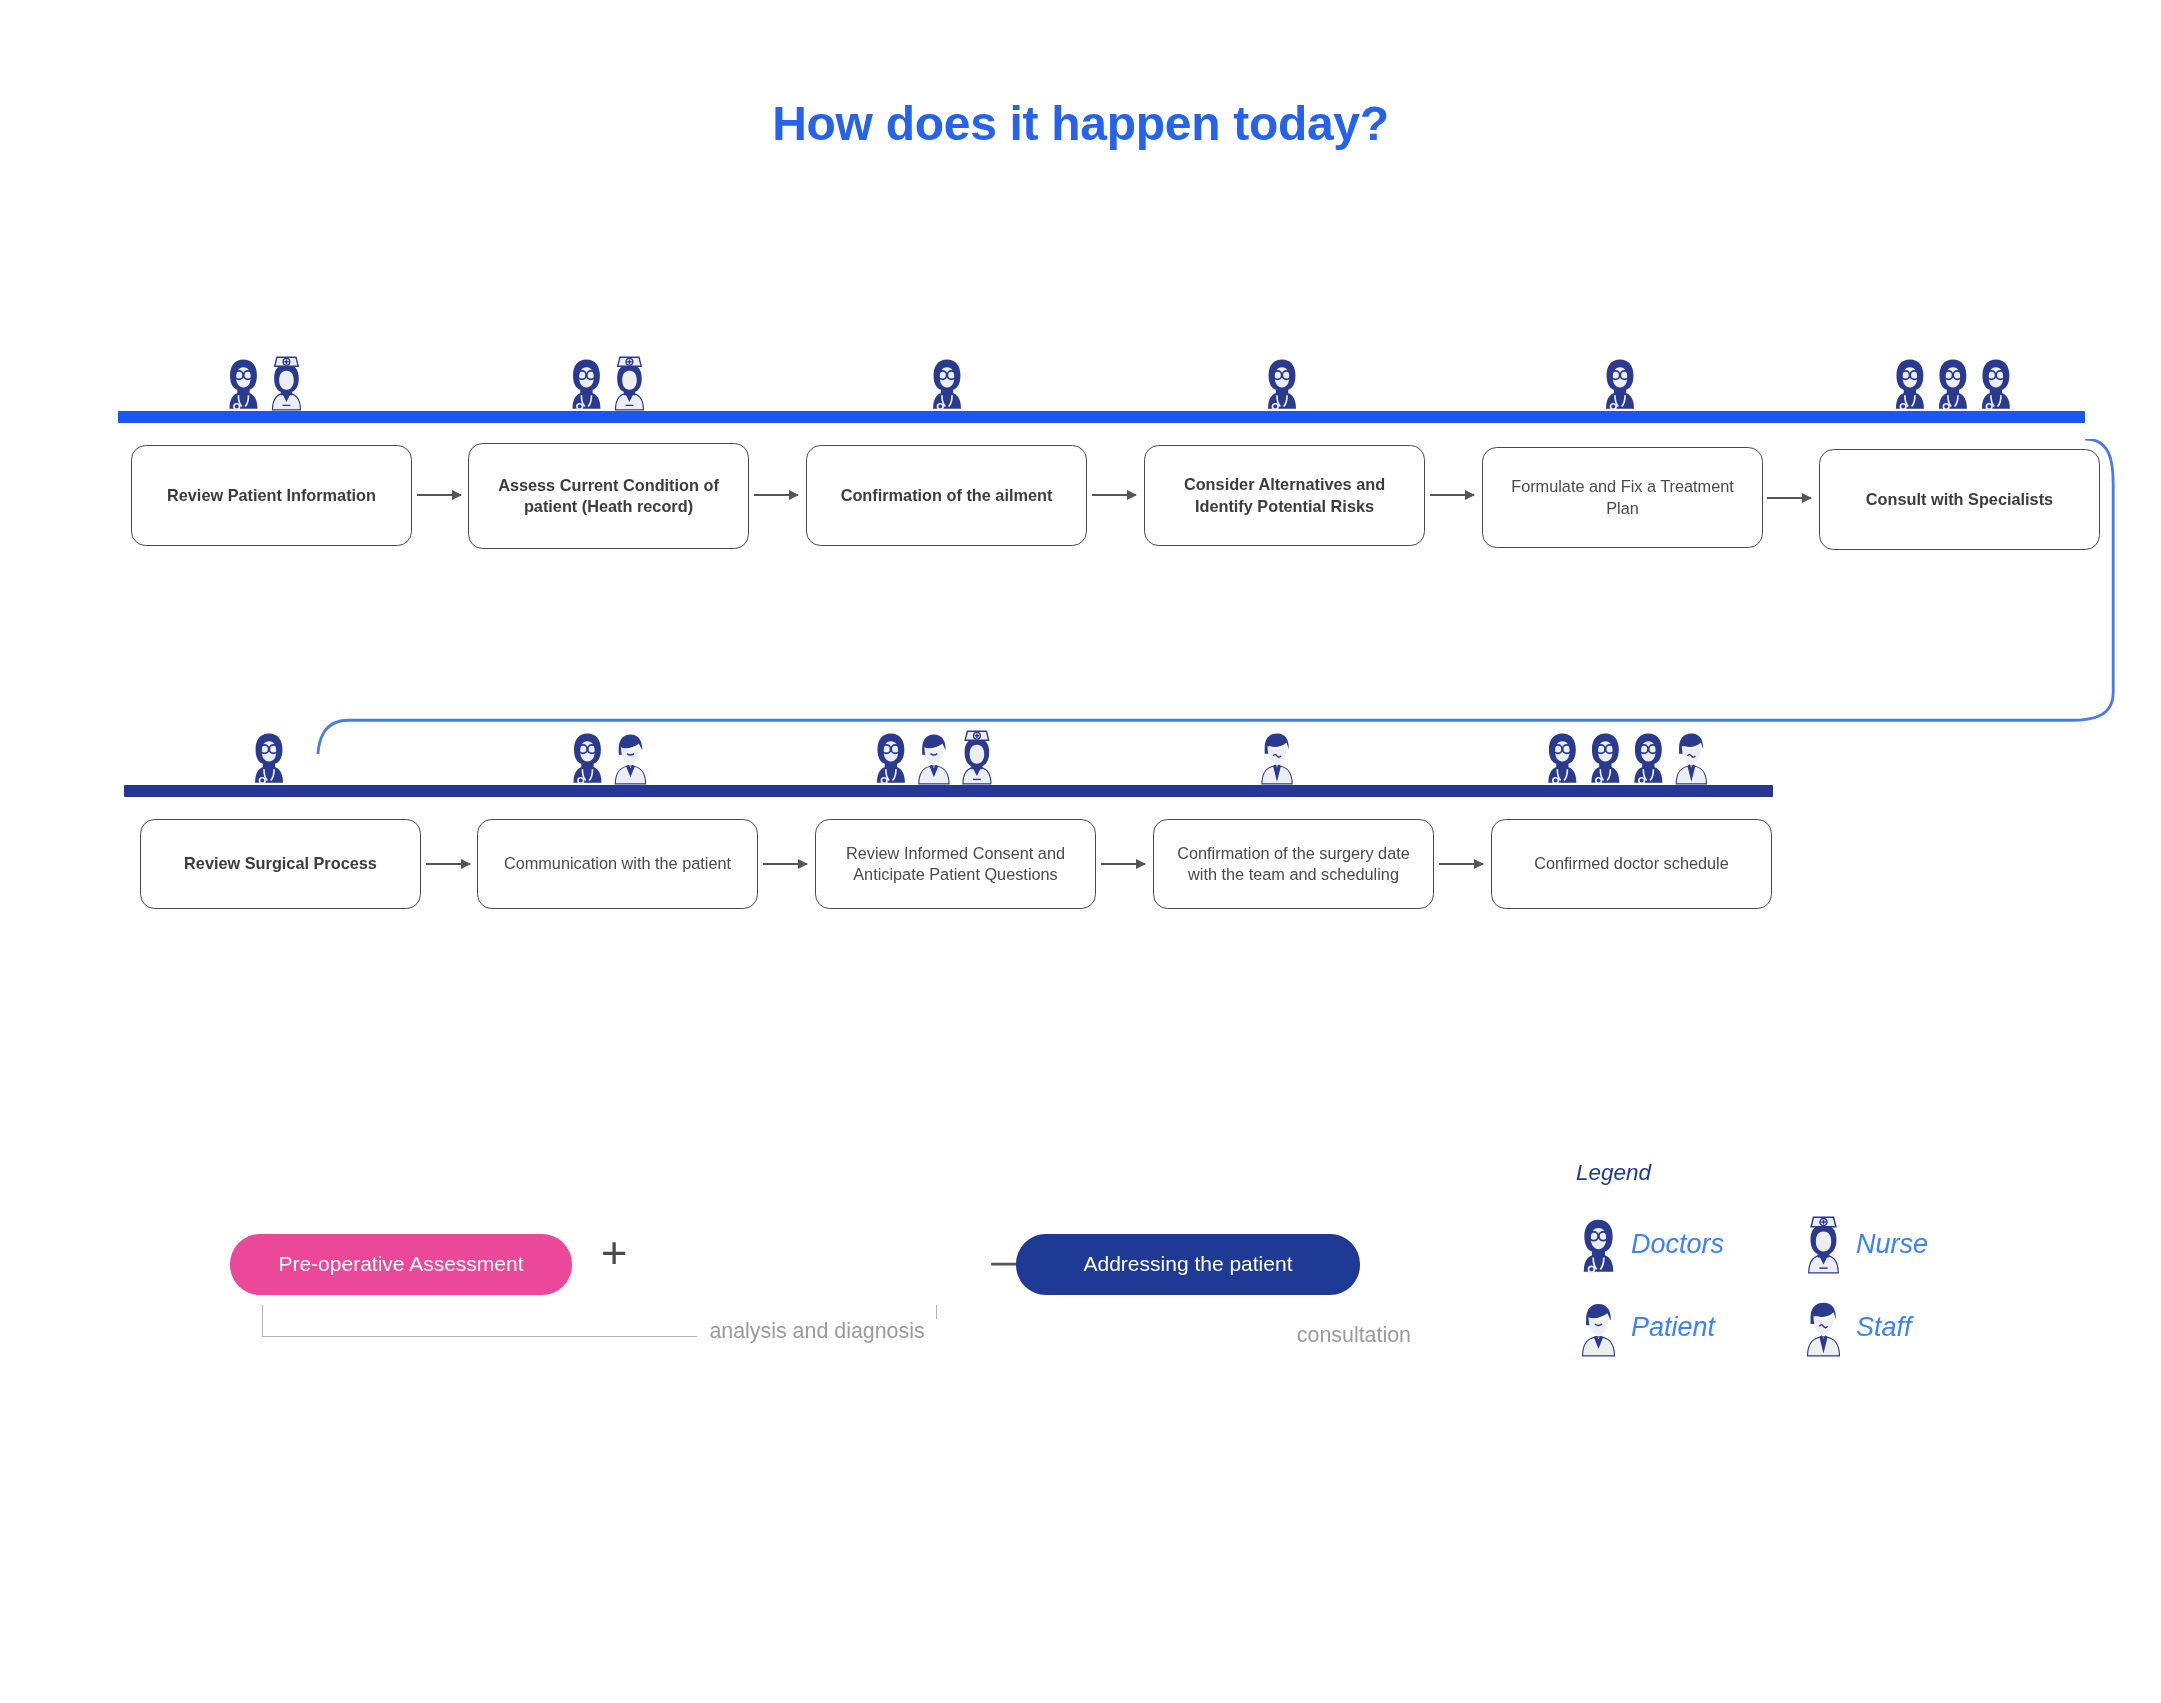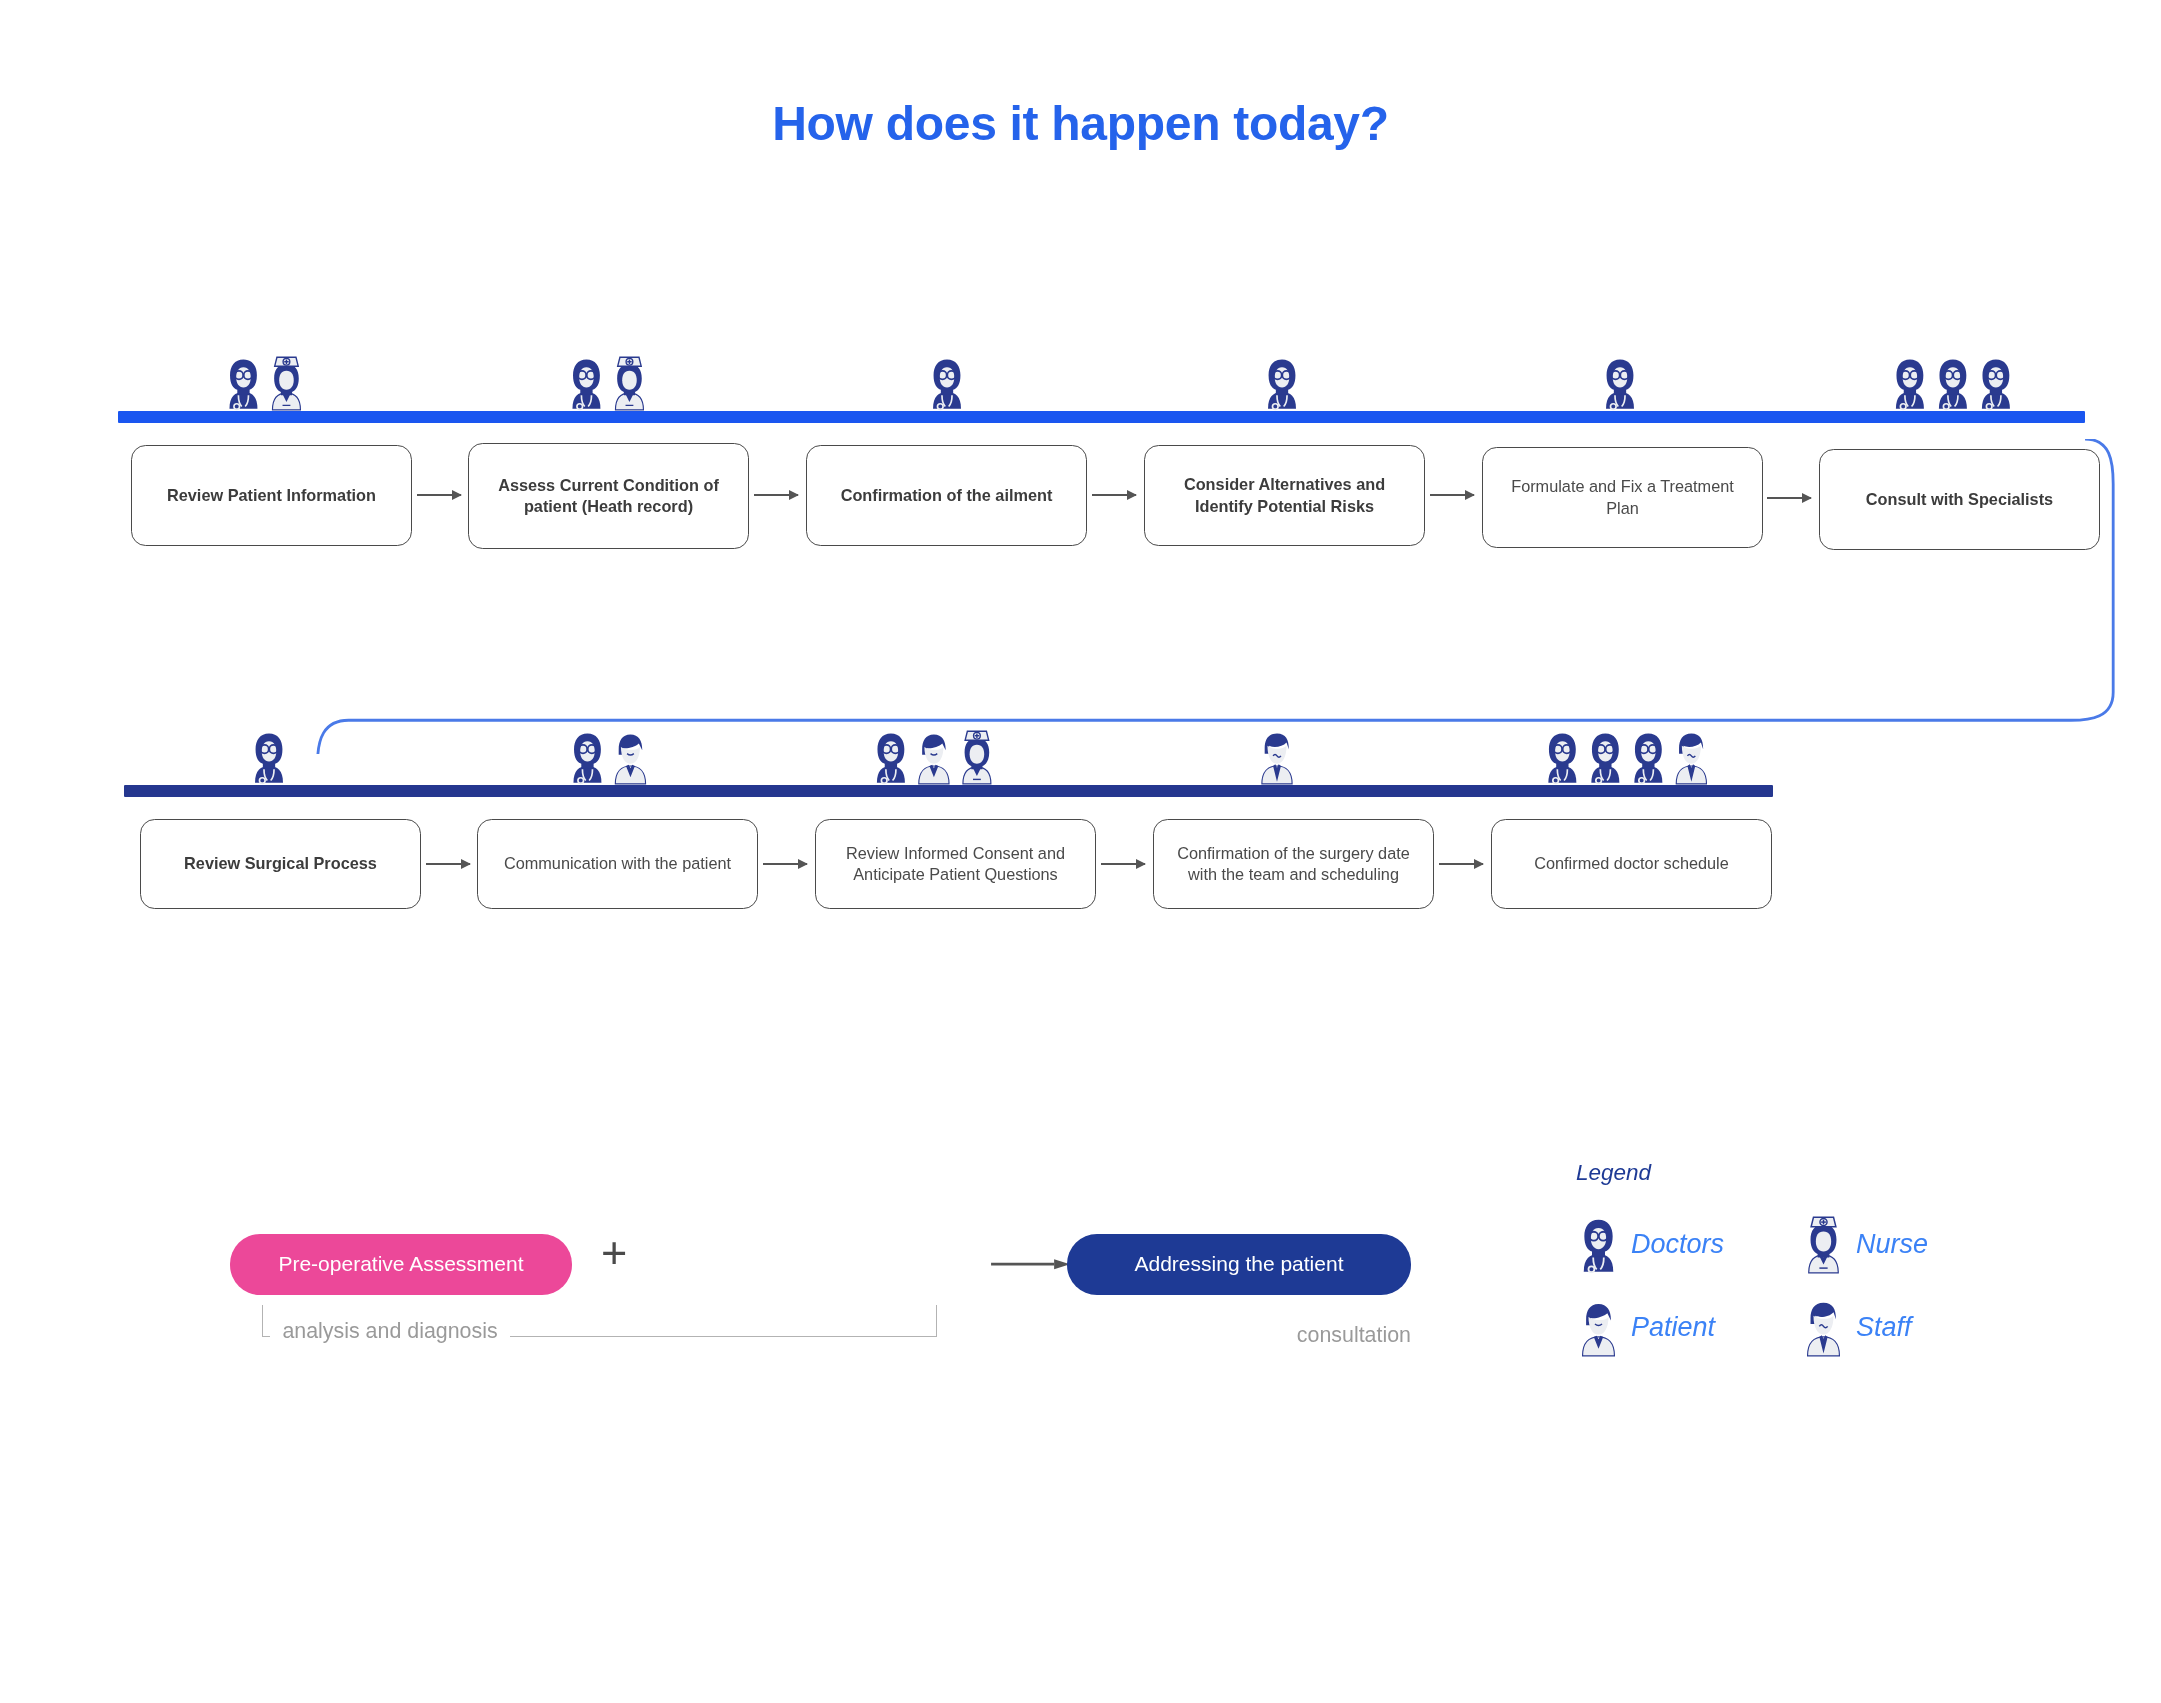--- a/index.html
+++ b/index.html
@@ -124,22 +124,21 @@
     position: absolute;
     left: 262px; top: 1305px;
     width: 675px; height: 31.5px;
     border: 1.7px solid #b3b3b3;
     border-top: none;
   }
   #bracket-label {
     position: absolute;
     left: 262px; top: 1319px;
     width: 675px;
-    text-align: left;
-    margin-left: 8px;
+    text-align: right;
   }
   #bracket-label span {
     background: #ffffff;
     padding: 0 12.4px;
     color: #9a9a9a;
     font-size: 21.4px;
   }
 
   
   #legend { position: absolute; left: 1576px; top: 1160px; width: 394px; }
@@ -511,21 +510,21 @@
 
 <div id="summary">
   <div class="pill light" id="pill-0" style="left:230px; top:23.6px; width:342px;">Pre-operative Assessment</div>
 
 
   <svg style="position:absolute; left:991px; top:48px; width:79px; height:12.4px;" viewBox="0 0 140 22">
     <line x1="0" y1="11" x2="112" y2="11" stroke="#555555" stroke-width="5"></line>
     <polygon points="112,2 140,11 112,20" fill="#555555"></polygon>
   </svg>
 
-  <div class="pill dark" id="pill-2" style="left:1067px; top:23.6px; width:344px;text-align:right;">Addressing the patient</div>
+  <div class="pill dark" id="pill-2" style="left:1016px; top:23.6px; width:344px;text-align:right;">Addressing the patient</div>
 
   <div class="caption" id="consultation-label" style="left:1067px; top:113px; width:344px; text-align:right;">consultation</div>
 </div>
 
 <div id="plus-sign">+</div>
 
 <div id="bracket"></div>
 <div id="bracket-label">
   <span>analysis and diagnosis</span>
 </div>

